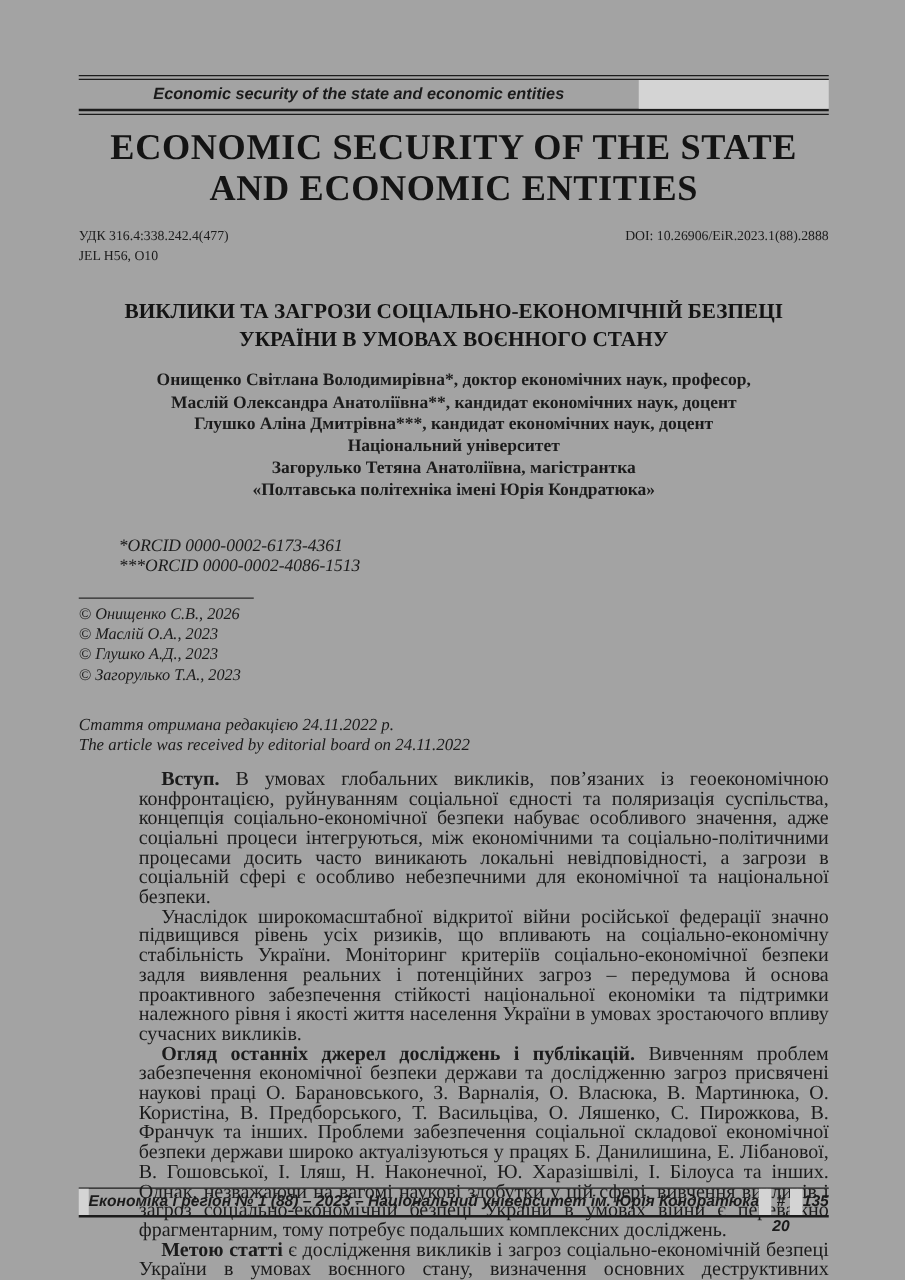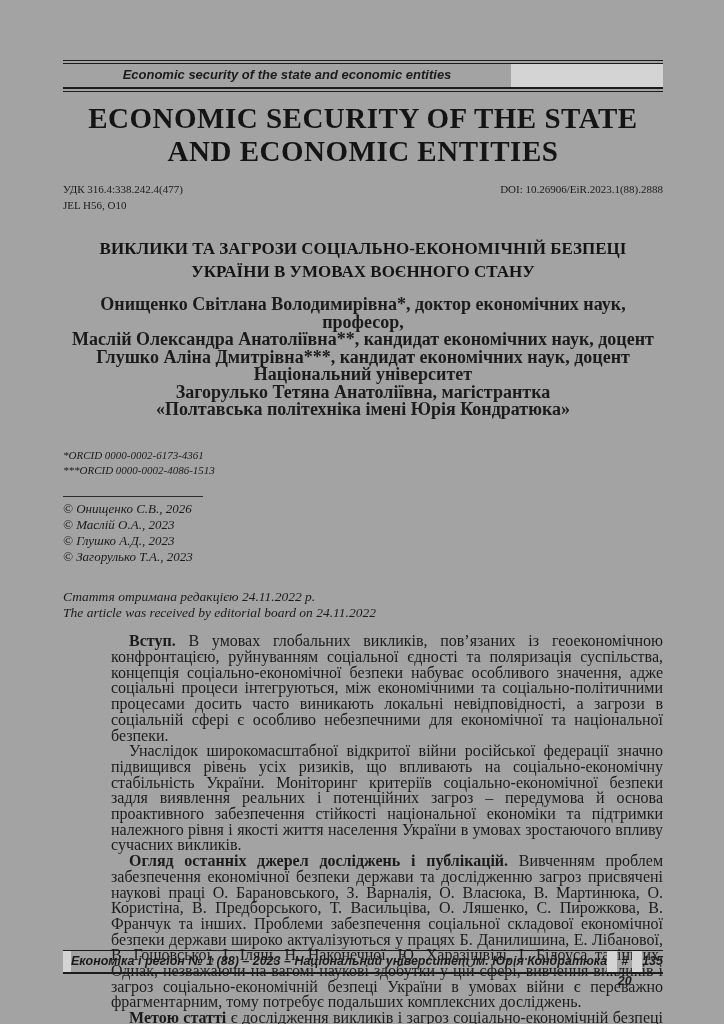--- a/index.html
+++ b/index.html
@@ -49,26 +49,26 @@
     margin:24px 0 0 0;
     text-align:center;
     font-size:17px;font-weight:bold;
     line-height:23px;
     color:#141414;
   }
   .authors{
     margin-top:13px;
     text-align:center;
     font-weight:bold;
-    font-size:18px;line-height:17.5px;
+    font-size:14px;line-height:17.5px;
   }
   .orcids{
     margin-top:29px;
     font-style:italic;
-    font-size:11px;line-height:15.5px;
+    font-size:14px;line-height:15.5px;margin-left:32px;
   }
   .rule{
     margin-top:17px;
     width:140px;border-top:1px solid #2a2a2a;height:0;
   }
   .copyrights{
     margin-top:4px;
     font-style:italic;
     font-size:13px;line-height:16.2px;
   }

